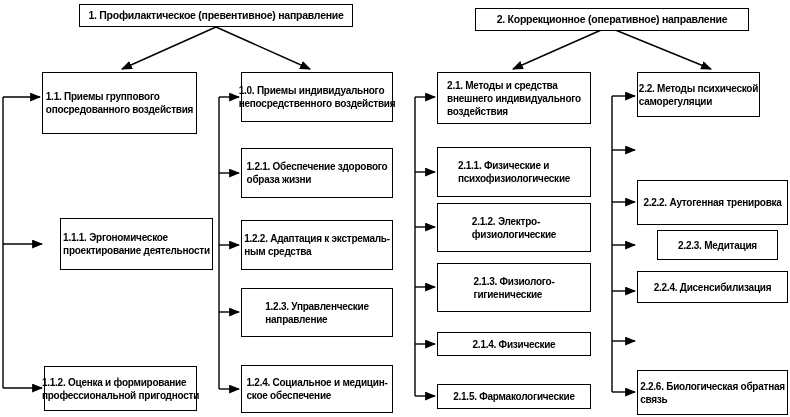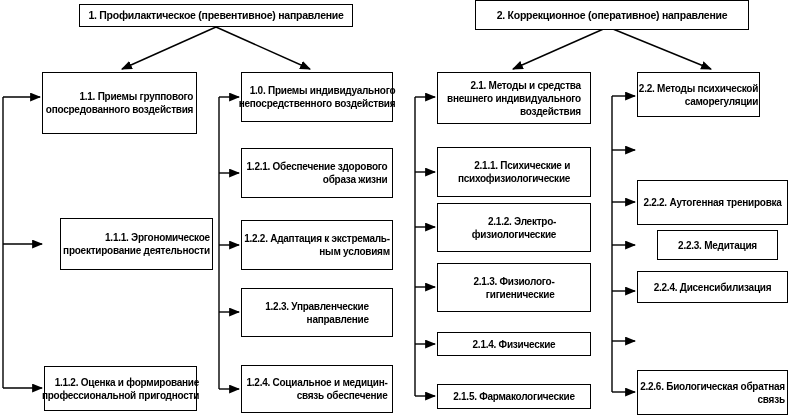--- a/index.html
+++ b/index.html
@@ -6,21 +6,21 @@
   .canvas{
     position:relative;width:790px;height:417px;background:#ffffff;
     overflow:hidden;font-family:"Liberation Sans",sans-serif;
   }
   .wires{position:absolute;left:0;top:0;}
   .wires line,.wires polyline{stroke:#000000;stroke-width:1.4;fill:none;}
   .wires marker path{fill:#000000;stroke:none;}
   .bx{
     position:absolute;box-sizing:border-box;border:1.5px solid #000000;
     background:#ffffff;display:flex;align-items:center;justify-content:center;
-    text-align:right;white-space:pre;color:#000000;
+    text-align:left;white-space:pre;color:#000000;
     font-weight:bold;font-size:10px;line-height:13px;letter-spacing:-0.25px;
   }
   .root{font-size:10.5px;}
 </style>
 </head>
 <body>
 
 <div class="canvas">
 
   <svg class="wires" width="790" height="417" viewBox="0 0 790 417">
@@ -72,44 +72,44 @@
       <line x1="612" y1="150" x2="635" y2="150" marker-end="url(#arr)"></line>
       <line x1="612" y1="202" x2="635" y2="202" marker-end="url(#arr)"></line>
       <line x1="612" y1="245" x2="635" y2="245" marker-end="url(#arr)"></line>
       <line x1="612" y1="291" x2="635" y2="291" marker-end="url(#arr)"></line>
       <line x1="612" y1="341" x2="635" y2="341" marker-end="url(#arr)"></line>
       <line x1="612" y1="392" x2="635" y2="392" marker-end="url(#arr)"></line>
     </g>
   </svg>
 
   <div class="bx root" style="left:79px;top:4px;width:274px;height:23px">1. Профилактическое (превентивное) направление</div>
-  <div class="bx root" style="left:475px;top:0;width:274px;height:30px">2. Коррекционное (оперативное) направление</div>
+  <div class="bx root" style="left:475px;top:8px;width:274px;height:23px">2. Коррекционное (оперативное) направление</div>
 
   <div class="bx" style="left:42px;top:72px;width:155px;height:62px">1.1. Приемы группового
 опосредованного воздействия</div>
   <div class="bx" style="left:60px;top:218px;width:153px;height:52px">1.1.1. Эргономическое
 проектирование деятельности</div>
   <div class="bx" style="left:44px;top:366px;width:153px;height:45px">1.1.2. Оценка и формирование
 профессиональной пригодности</div>
 
   <div class="bx" style="left:241px;top:72px;width:152px;height:50px">1.0. Приемы индивидуального
 непосредственного воздействия</div>
   <div class="bx" style="left:241px;top:148px;width:152px;height:50px">1.2.1. Обеспечение здорового
 образа жизни</div>
   <div class="bx" style="left:241px;top:220px;width:152px;height:50px">1.2.2. Адаптация к экстремаль-
-ным условиям</div>
+ным средства</div>
   <div class="bx" style="left:241px;top:288px;width:152px;height:49px">1.2.3. Управленческие
 направление</div>
   <div class="bx" style="left:241px;top:365px;width:152px;height:48px">1.2.4. Социальное и медицин-
-связь обеспечение</div>
+ское обеспечение</div>
 
   <div class="bx" style="left:437px;top:72px;width:154px;height:52px">2.1. Методы и средства
 внешнего индивидуального
 воздействия</div>
-  <div class="bx" style="left:437px;top:147px;width:154px;height:50px">2.1.1. Психические и
+  <div class="bx" style="left:437px;top:147px;width:154px;height:50px">2.1.1. Физические и
 психофизиологические</div>
   <div class="bx" style="left:437px;top:203px;width:154px;height:49px">2.1.2. Электро-
 физиологические</div>
   <div class="bx" style="left:437px;top:263px;width:154px;height:49px">2.1.3. Физиолого-
 гигиенические</div>
   <div class="bx" style="left:437px;top:332px;width:154px;height:24px">2.1.4. Физические</div>
   <div class="bx" style="left:437px;top:384px;width:154px;height:25px">2.1.5. Фармакологические</div>
 
   <div class="bx" style="left:637px;top:72px;width:123px;height:45px">2.2. Методы психической
 саморегуляции</div>

